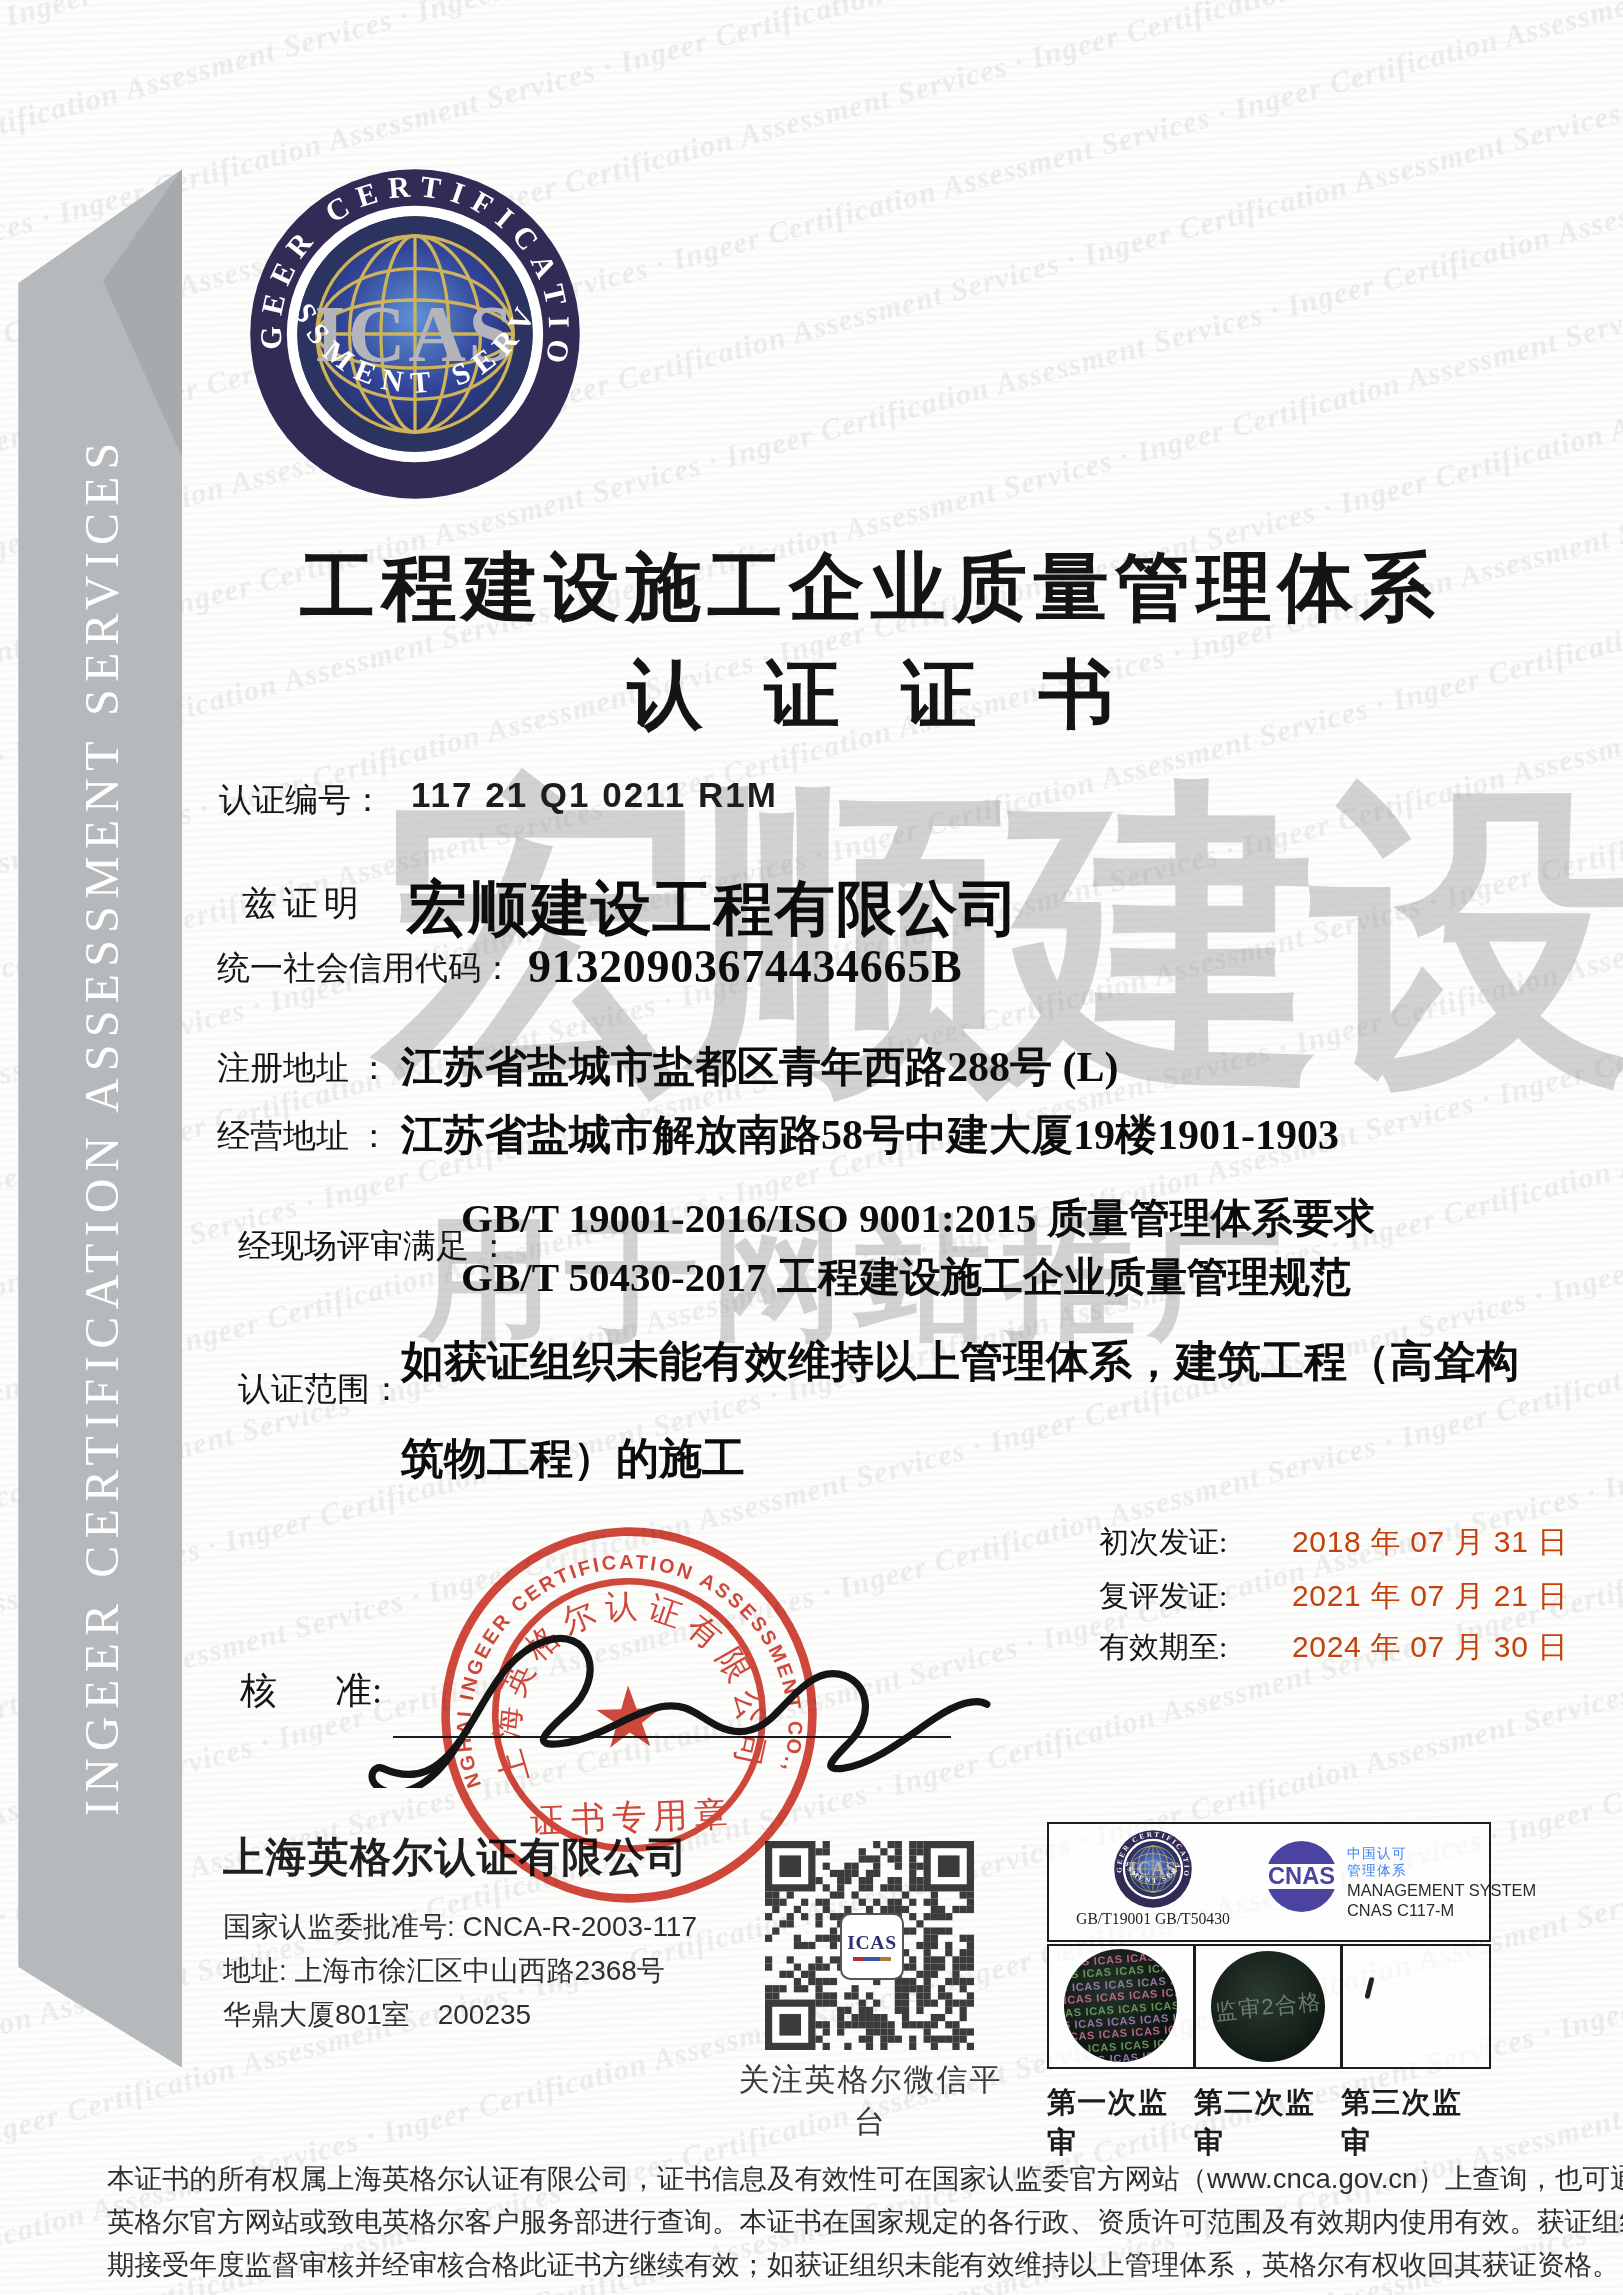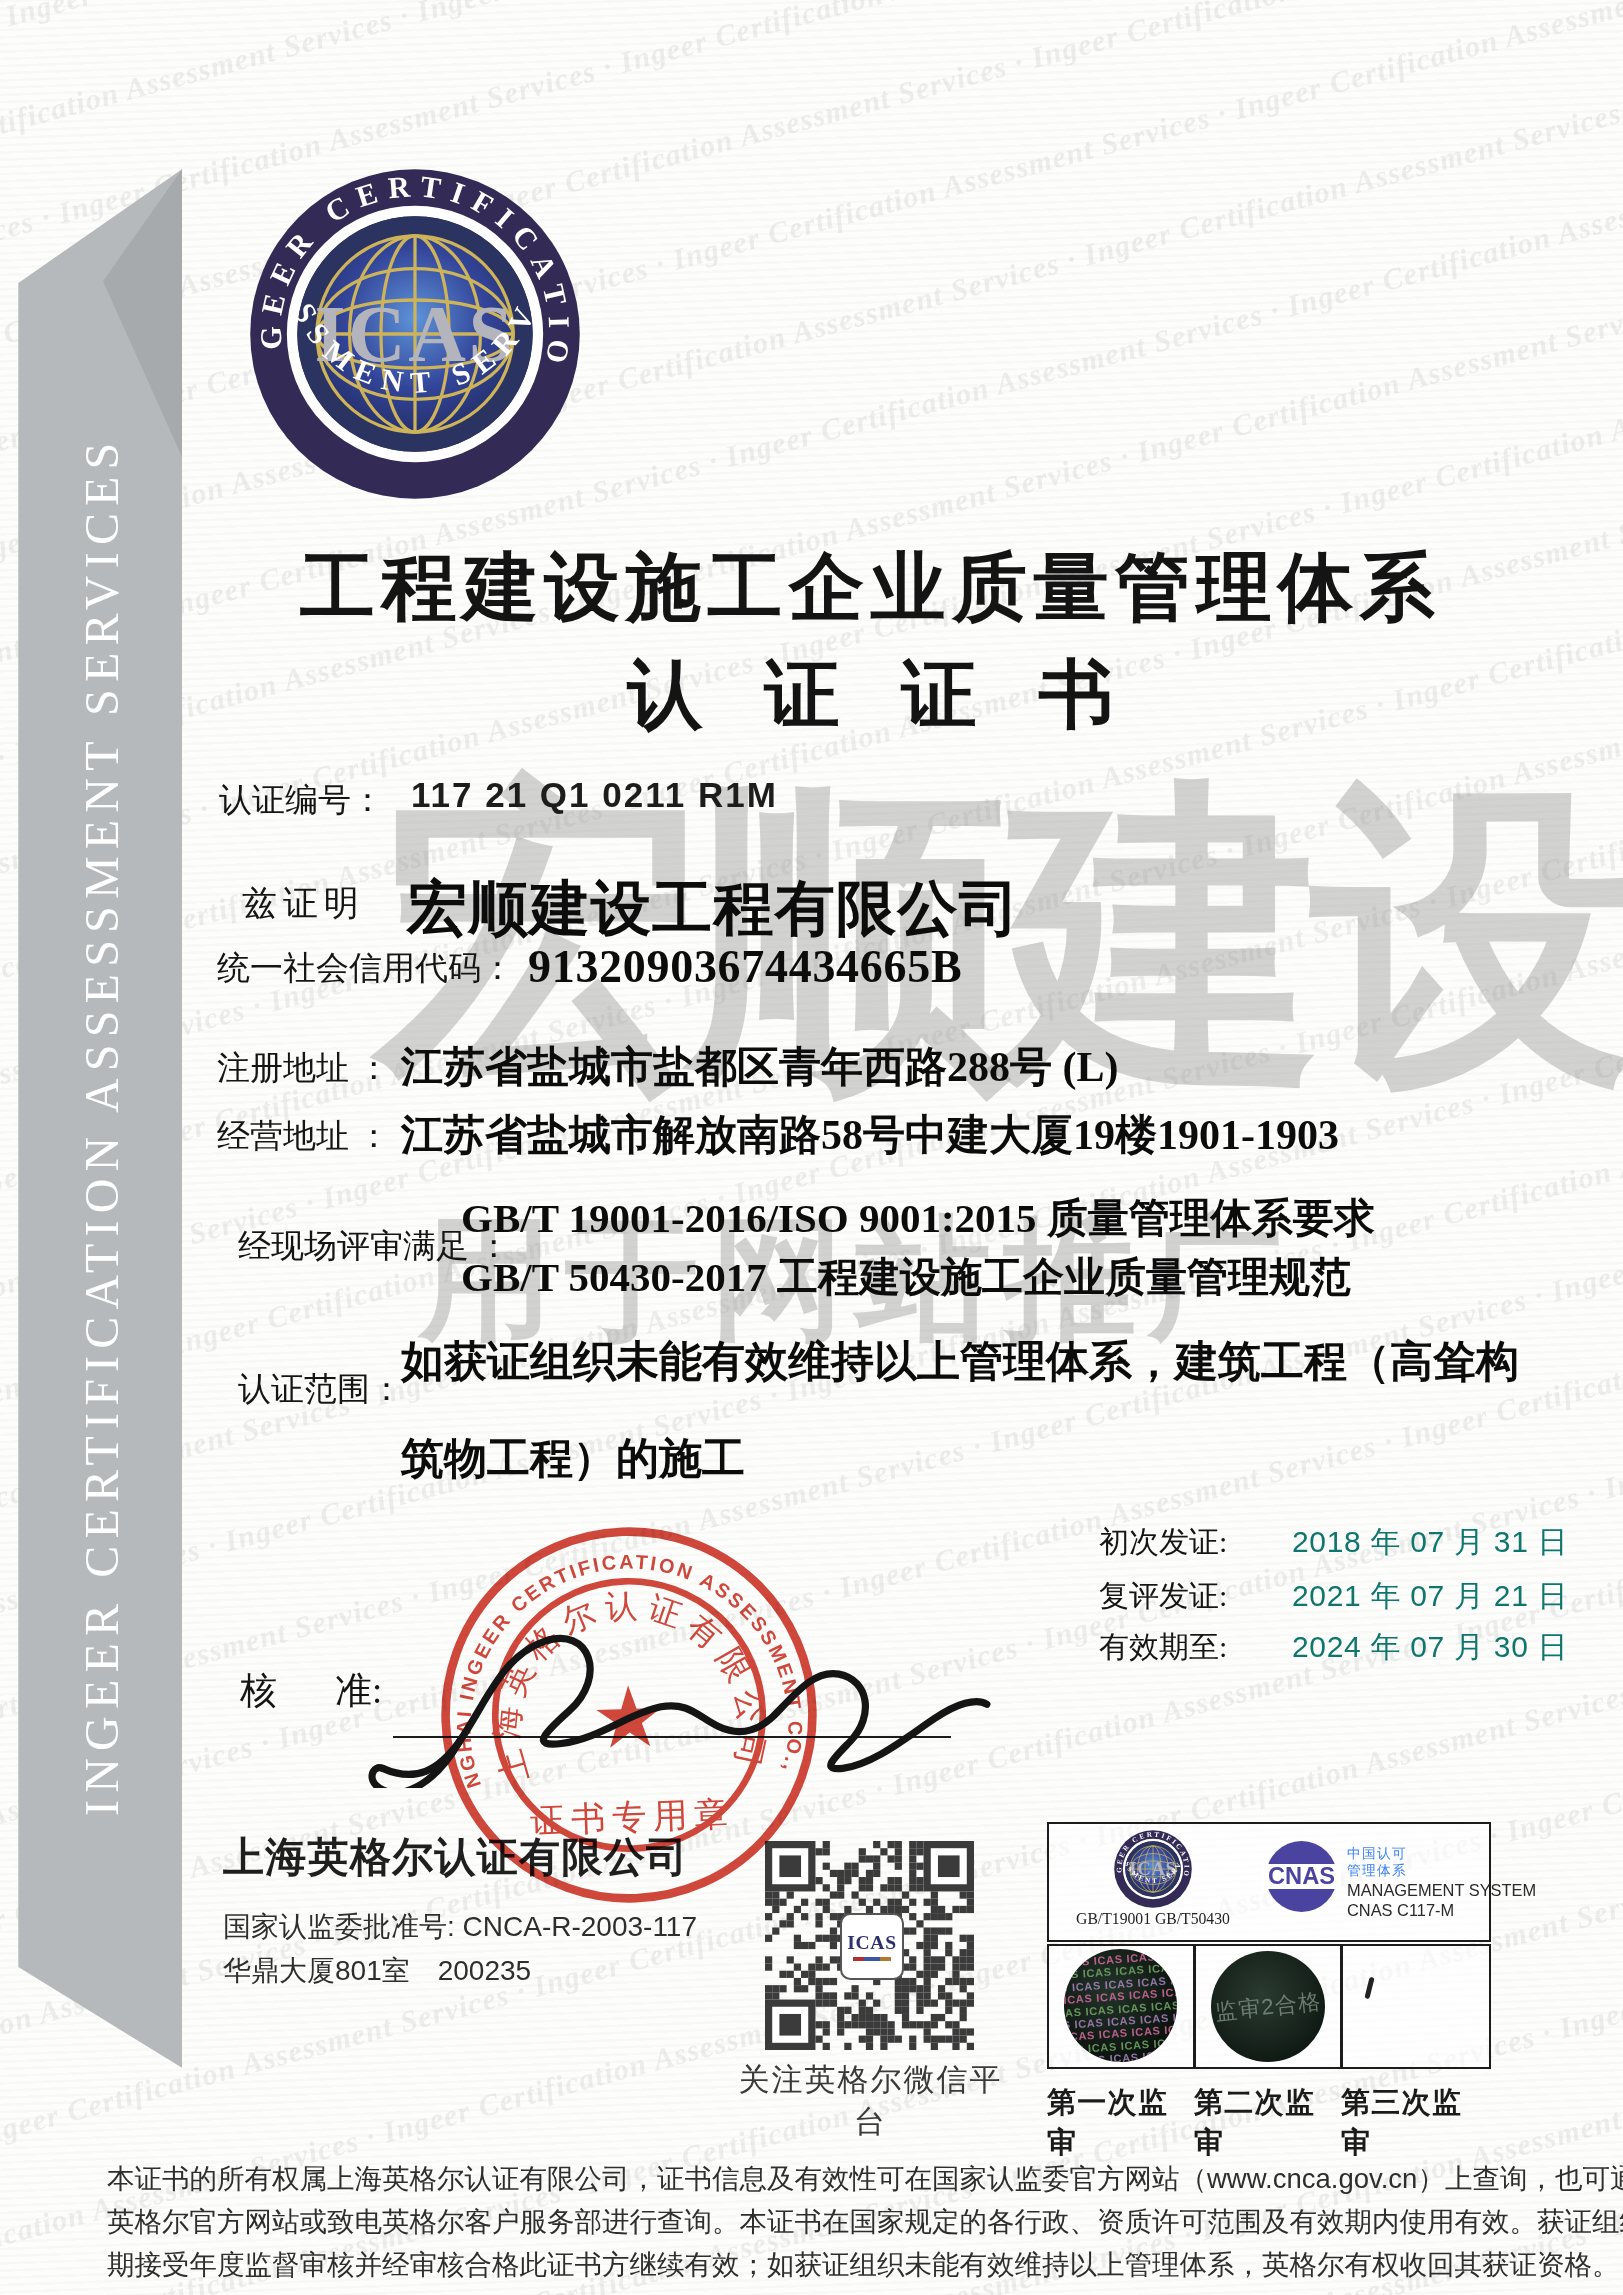--- a/index.html
+++ b/index.html
@@ -76,21 +76,21 @@
   #bizaddr-value{left:401px;top:1107px;font-size:42px;}
   #audit-label{left:238px;top:1224px;}
   #std-line1{left:461px;top:1191px;font-size:41px;}
   #std-line2{left:461px;top:1250px;font-size:41px;}
   #scope-label{left:238px;top:1367px;}
   #scope-line1{left:401px;top:1333px;font-size:43px;}
   #scope-line2{left:401px;top:1430px;font-size:43px;}
   
   .date-row{position:absolute;left:1099px;width:445px;z-index:6;white-space:nowrap;}
   .date-row .lbl{font-size:30px;display:inline-block;width:190px;}
-  .date-val{font-size:30px;color:#0f766e;font-family:"Liberation Sans",sans-serif;letter-spacing:0.7px;}
+  .date-val{font-size:30px;color:#c2410c;font-family:"Liberation Sans",sans-serif;letter-spacing:0.7px;}
   #date-0{top:1522px;} #date-1{top:1576px;} #date-2{top:1627px;}
   
   #approve-c1{left:240px;top:1666px;font-size:37px;}
   #approve-c2{left:335px;top:1666px;font-size:37px;}
   
   #issuer{position:absolute;left:223px;top:1830px;z-index:6;}
   #issuer-name{font-size:41px;font-weight:700;letter-spacing:1.3px;color:#1f1f1f;margin-bottom:19.6px;}
   .issuer-line{font-size:28px;color:#2e2e2e;line-height:44px;white-space:nowrap;}
   
   #qr{position:absolute;left:765px;top:1841px;width:209px;height:209px;z-index:6;}
@@ -268,20 +268,21 @@
 <svg id="signature" viewBox="0 0 1000 330">
   <g fill="none" stroke="#151515" stroke-width="11" stroke-linecap="round">
     <path d="M 45,300 C 95,322 130,304 163,258 C 205,196 228,128 292,106 C 362,82 388,160 330,212 C 292,246 270,268 318,262 C 378,254 420,216 470,206 C 512,198 528,222 558,236 C 592,252 622,244 652,210 C 682,178 708,150 742,156 C 788,165 796,220 760,258 C 736,283 712,304 748,300 C 795,294 846,252 888,224 C 922,201 952,192 968,202"></path>
     <path d="M 163,258 C 122,328 72,350 40,330 C 20,317 30,294 45,300"></path>
   </g>
 </svg>
 
 <div id="issuer">
   <div id="issuer-name">上海英格尔认证有限公司</div>
   <div class="issuer-line">国家认监委批准号: CNCA-R-2003-117</div>
+  <div class="issuer-line">地址: 上海市徐汇区中山西路2368号</div>
   <div class="issuer-line">华鼎大厦801室　200235</div>
 </div>
 
 <div id="qr"><svg width="209" height="209" xmlns="http://www.w3.org/2000/svg" viewBox="0 0 320 320">
       <rect x="88.27586206896552" y="0" width="11.03448275862069" height="11.03448275862069" fill="#3b3b3b"></rect>
       <rect x="165.51724137931035" y="0" width="11.03448275862069" height="11.03448275862069" fill="#3b3b3b"></rect>
       <rect x="187.58620689655174" y="0" width="11.03448275862069" height="11.03448275862069" fill="#3b3b3b"></rect>
       <rect x="198.62068965517244" y="0" width="11.03448275862069" height="11.03448275862069" fill="#3b3b3b"></rect>
       <rect x="220.6896551724138" y="0" width="11.03448275862069" height="11.03448275862069" fill="#3b3b3b"></rect>
       <rect x="231.7241379310345" y="0" width="11.03448275862069" height="11.03448275862069" fill="#3b3b3b"></rect>

